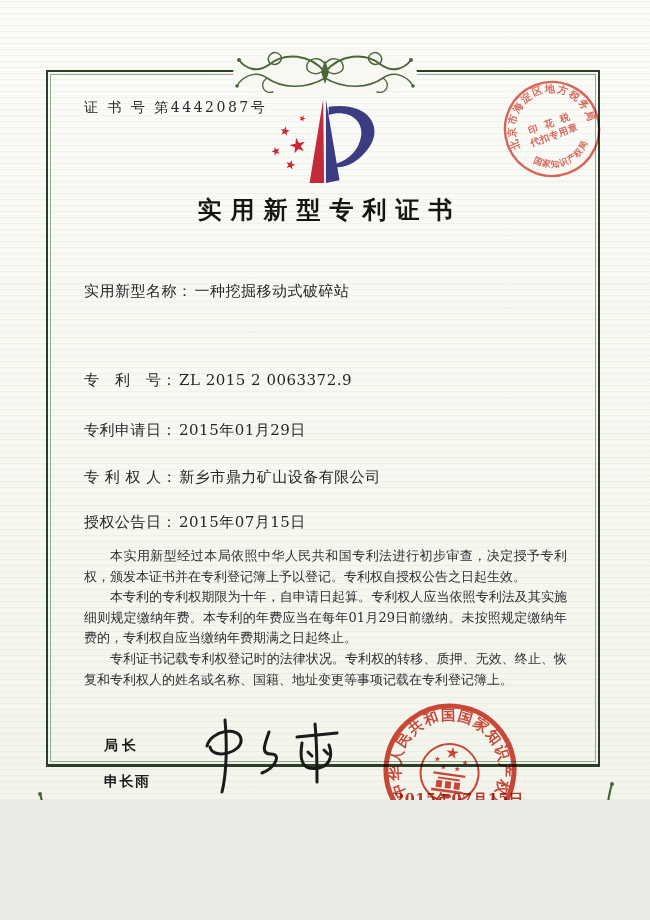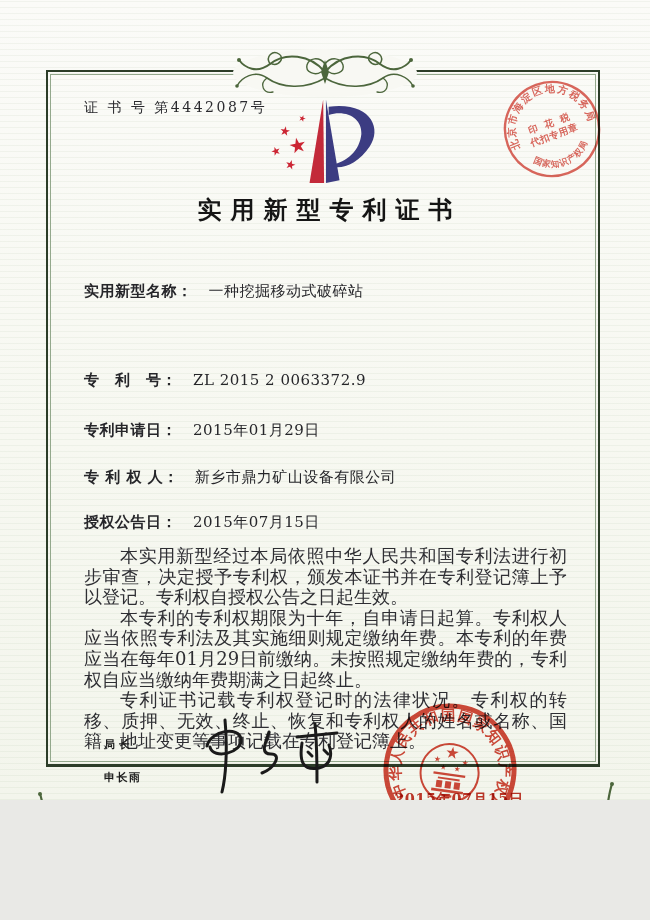--- a/index.html
+++ b/index.html
@@ -21,27 +21,27 @@
   }
   .cert-number{
     position:absolute;left:84px;top:99px;font-size:14px;color:#2a2a2e;
     letter-spacing:2.5px;
   }
   .doc-title{
     position:absolute;left:0;top:194px;width:100%;text-align:center;
     font-size:24px;font-weight:600;color:#151515;letter-spacing:9px;text-indent:9px;
   }
   .field{position:absolute;left:84px;font-size:15px;color:#26262a;letter-spacing:0.5px;white-space:nowrap;}
-  .field .lbl{margin-right:16px;font-weight:bold;}
+  .field .lbl{margin-right:2px;}
   .paragraphs{
     position:absolute;left:84px;top:546px;width:483px;
-    font-size:18px;line-height:20.6px;color:#2e2e33;text-align:justify;
+    font-size:13px;line-height:20.6px;color:#2e2e33;text-align:justify;
   }
   .paragraphs p{margin:0;text-indent:2em;}
-  .director{position:absolute;left:104px;top:737px;font-size:11px;font-weight:600;color:#1c1c1c;}
+  .director{position:absolute;left:104px;top:737px;font-size:14px;font-weight:600;color:#1c1c1c;}
   .director .t{letter-spacing:4px;}
   .director .n{margin-top:18px;letter-spacing:1.5px;font-family:Liberation Mono, monospace;}
   .sig-svg{position:absolute;left:185px;top:710px;}
   .seal-main{position:absolute;left:380px;top:700px;transform:rotate(8deg);opacity:0.92;mix-blend-mode:multiply;}
   .seal-date{
     position:absolute;left:393px;top:790px;width:132px;text-align:center;
     font-size:14.5px;font-weight:700;color:#c5392b;letter-spacing:0.5px;white-space:nowrap;
     mix-blend-mode:multiply;
   }
   .seal-tax{position:absolute;left:500px;top:77px;transform:rotate(-20deg);opacity:0.82;mix-blend-mode:multiply;}

